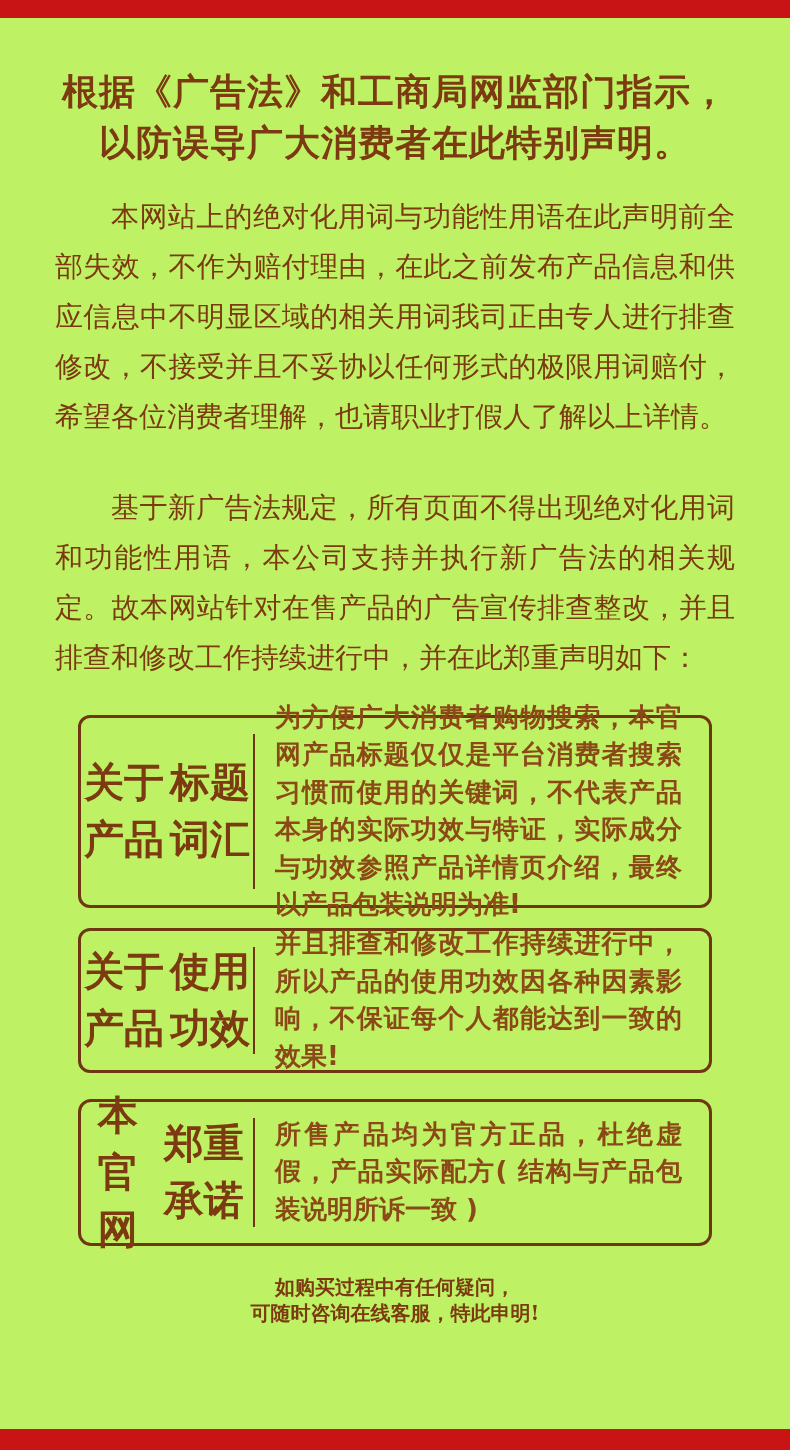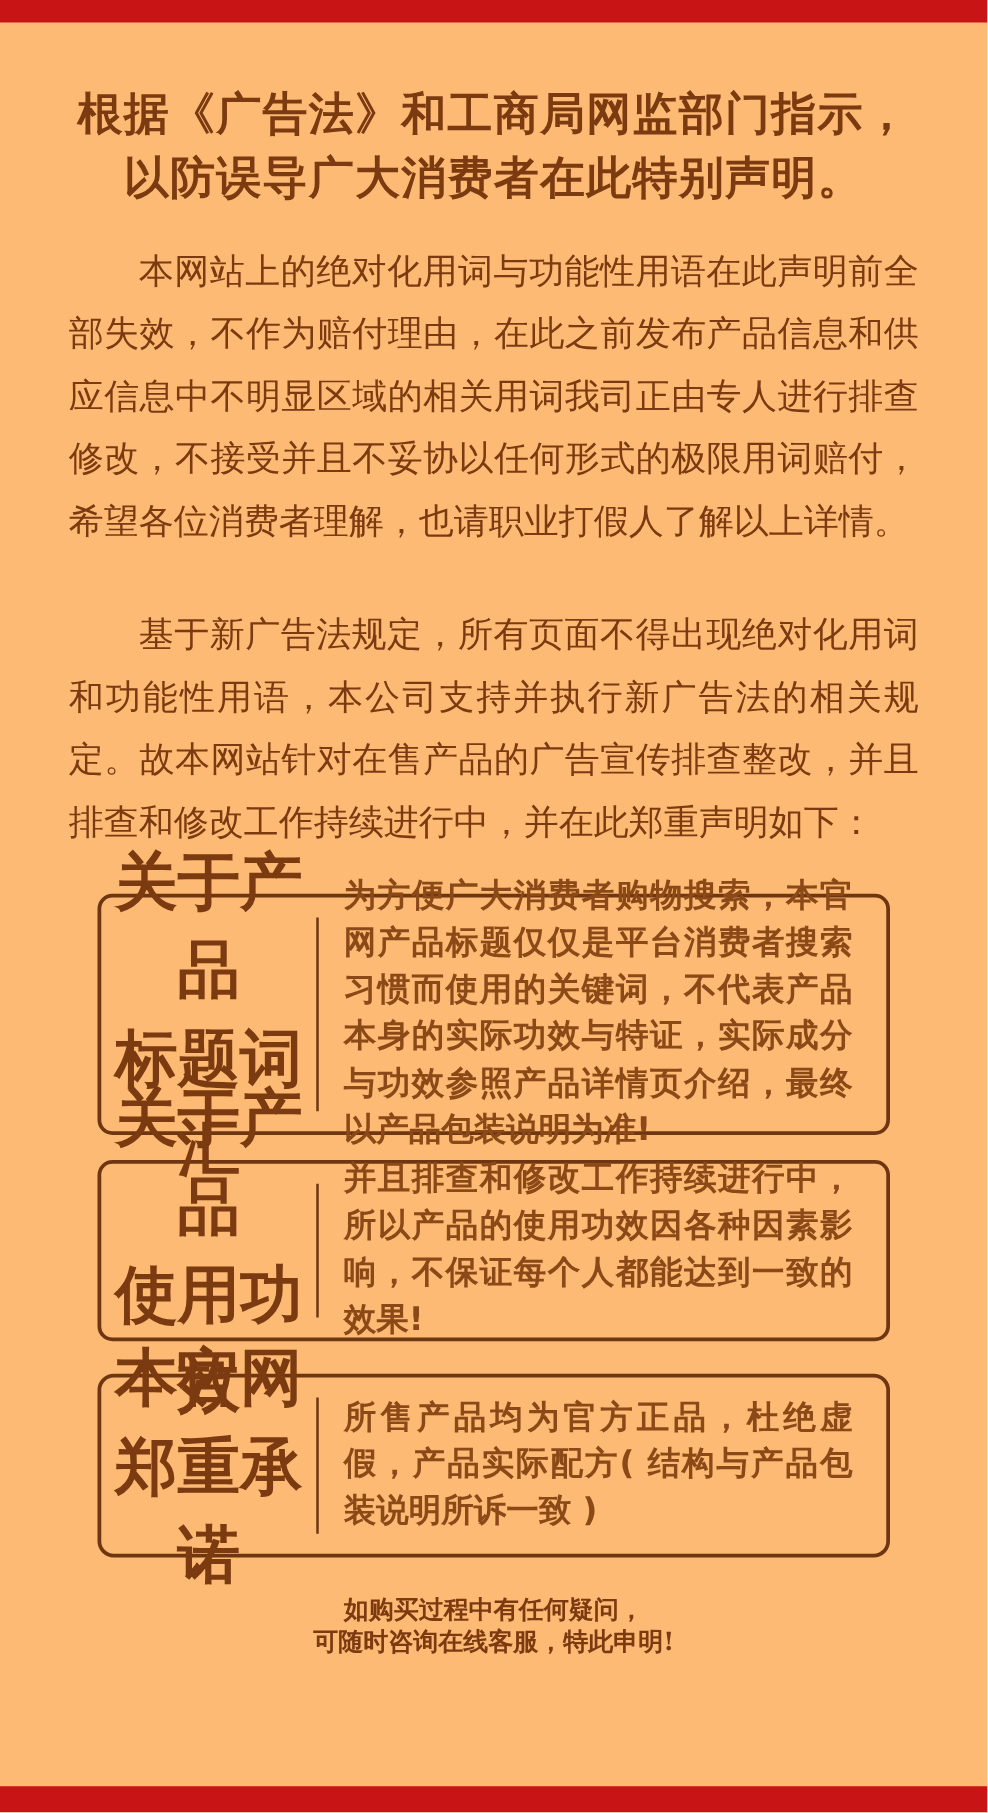--- a/index.html
+++ b/index.html
@@ -42,24 +42,24 @@
     border-radius: 12px;
     display: flex;
     align-items: stretch;
   }
   .box.first { margin-top: 32px; height: 193px; }
   .box.mid   { height: 145px; }
   .box.last  { margin-top: 26px; height: 147px; border-radius: 13px; }
   .box-label {
     flex: 0 0 172px;
     display: flex;
-    flex-direction: column;
+    flex-direction: row;
     align-items: center;
     justify-content: center;
-    font-size: 50px;
+    font-size: 40px;
     font-weight: bold;
     line-height: 1.42;
     text-align: center;
   }
   .box-divider {
     width: 2px;
     margin: 16px 0;
     flex: 0 0 auto;
   }
   .box-body {
@@ -78,21 +78,21 @@
     margin-top: 28px;
     text-align: center;
     font-size: 20px;
     font-weight: bold;
     line-height: 1.34;
   }
 </style>
 </head>
 <body>
 
-<div class="page" style="background: #fdba74; color: rgb(123, 58, 16);">
+<div class="page" style="background: #bef264; color: rgb(123, 58, 16);">
 
   <div class="bar top" style="background: rgb(200, 20, 20);"></div>
 
   <h1 class="title">
     <span>根据《广告法》和工商局网监部门指示，</span><br>
     <span>以防误导广大消费者在此特别声明。</span>
   </h1>
 
   <p class="para second">本网站上的绝对化用词与功能性用语在此声明前全部失效，不作为赔付理由，在此之前发布产品信息和供应信息中不明显区域的相关用词我司正由专人进行排查修改，不接受并且不妥协以任何形式的极限用词赔付，希望各位消费者理解，也请职业打假人了解以上详情。</p>
   <p class="para">基于新广告法规定，所有页面不得出现绝对化用词和功能性用语，本公司支持并执行新广告法的相关规定。故本网站针对在售产品的广告宣传排查整改，并且排查和修改工作持续进行中，并在此郑重声明如下：</p>

